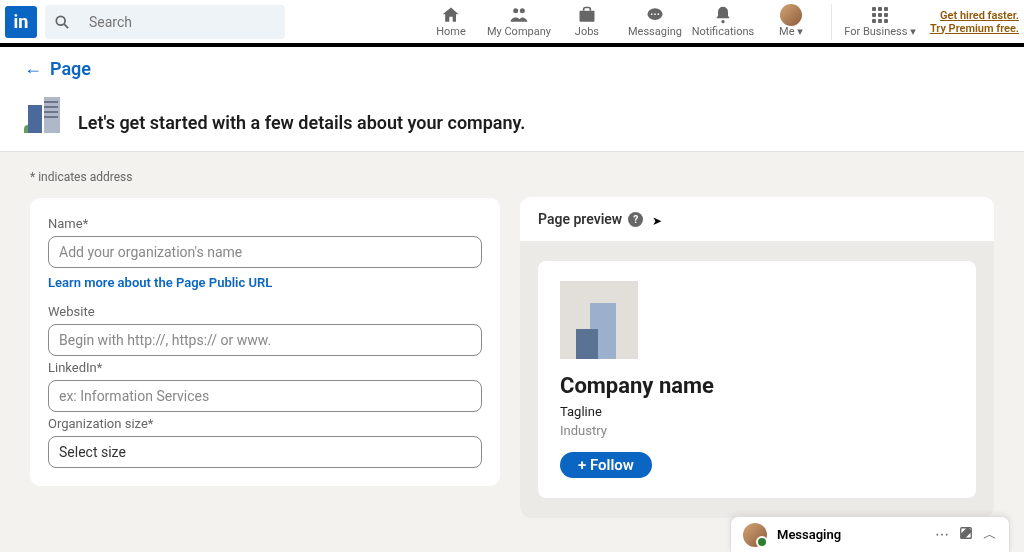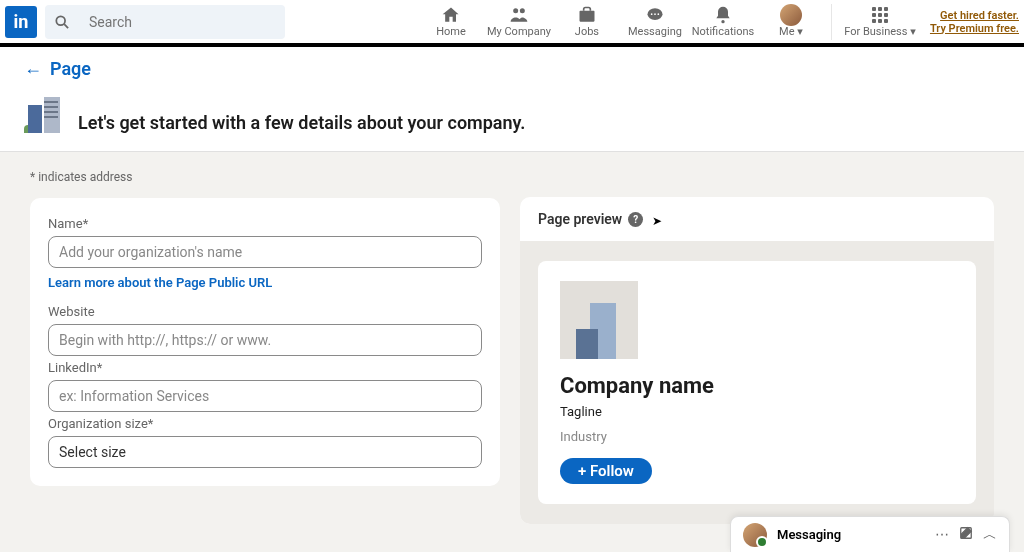--- a/index.html
+++ b/index.html
@@ -39,21 +39,21 @@
 .right-col{flex:1}
 .preview-card{background:#fff;border-radius:10px;overflow:hidden}
 .preview-head{padding:14px 18px;font-size:14px;font-weight:600;color:#333;display:flex;align-items:center;gap:6px}
 .help-ico{width:15px;height:15px;border-radius:50%;background:#666;color:#fff;font-size:10px;display:flex;align-items:center;justify-content:center;font-weight:700}
 .preview-body{background:#eceae6;padding:20px 18px}
 .preview-inner{background:#fff;border-radius:8px;padding:20px 22px}
 .logo-ph{width:78px;height:78px;background:#e2dfda;position:relative;margin-bottom:14px}
 .logo-ph .b1{position:absolute;left:30px;bottom:0;width:26px;height:56px;background:#9ab0cc}
 .logo-ph .b2{position:absolute;left:16px;bottom:0;width:22px;height:30px;background:#5a7294}
 .company-name{font-size:22px;font-weight:700;color:#1d1d1d;margin-bottom:6px}
-.tagline{font-size:13px;color:#1d1d1d;margin-bottom:10px}
+.tagline{font-size:13px;color:#1d1d1d;margin-bottom:4px}
 .industry-txt{font-size:13px;color:#888;margin-bottom:14px}
 .follow-btn{background:#0a66c2;color:#fff;border:none;border-radius:18px;padding:4px 18px;font-size:15px;font-weight:600;cursor:pointer}
 .messaging-bar{position:fixed;bottom:0;right:14px;background:#fff;border:1px solid #ddd;border-bottom:none;border-radius:8px 8px 0 0;width:280px;height:36px;display:flex;align-items:center;padding:0 12px;box-shadow:0 -2px 6px rgba(0,0,0,0.08)}
 .messaging-bar .mavatar{width:24px;height:24px;border-radius:50%;background:linear-gradient(135deg,#d4a574,#8b5a3c);position:relative;margin-right:10px}
 .messaging-bar .mavatar::after{content:"";position:absolute;bottom:-1px;right:-1px;width:8px;height:8px;background:#2e7d32;border:2px solid #fff;border-radius:50%}
 .messaging-bar .mtitle{font-size:13px;font-weight:600;flex:1}
 .messaging-bar .mctrl{display:flex;gap:10px;color:#666;font-size:14px}
 .grid-ico{display:grid;grid-template-columns:repeat(3,4px);grid-template-rows:repeat(3,4px);gap:2px}
 .grid-ico span{width:4px;height:4px;background:#666;border-radius:1px}
 .cursor{position:absolute;left:652px;top:214px;font-size:12px;color:#000}

